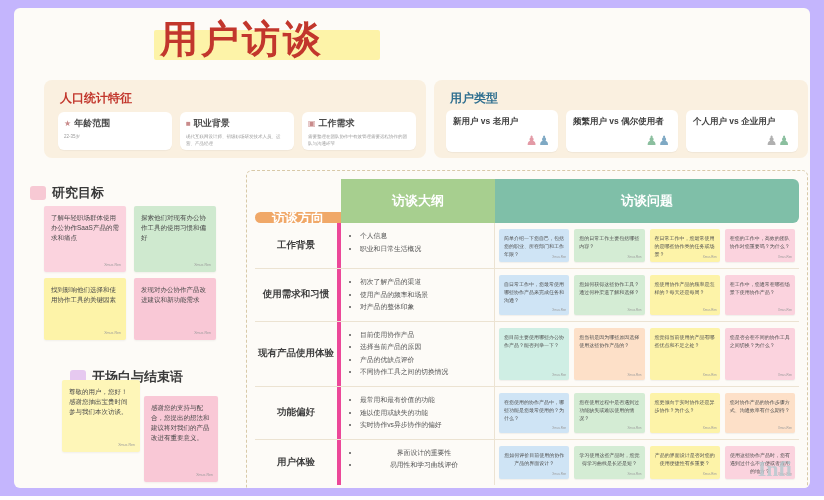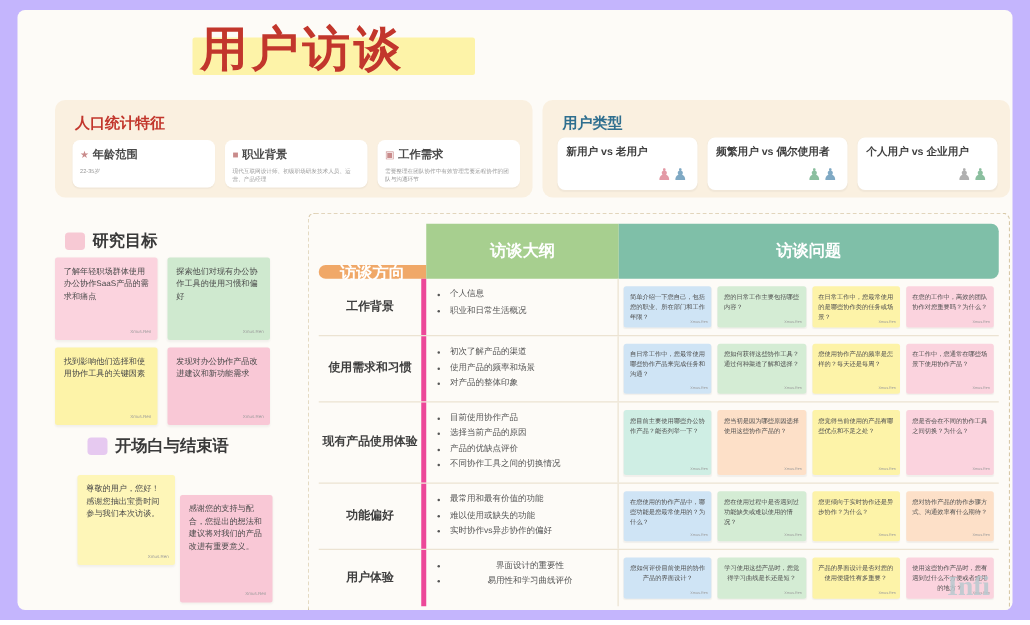--- a/index.html
+++ b/index.html
@@ -218,21 +218,21 @@
         <div class="t">频繁用户 vs 偶尔使用者</div>
         <div class="figs"><span class="fig-green">♟</span><span class="fig-blue">♟</span></div>
       </div>
       <div class="type-card">
         <div class="t">个人用户 vs 企业用户</div>
         <div class="figs"><span class="fig-gray">♟</span><span class="fig-green">♟</span></div>
       </div>
     </div>
   </div>
 
-  <div class="sec-head" style="left:38px;top:176px;">
+  <div class="sec-head" style="left:16px;top:176px;">
     <span class="sec-chip chip-pink"></span>
     <span>研究目标</span>
   </div>
   <div class="left-goals">
     <div class="note n-pink" style="left:0;top:0;width:82px;height:66px;">
       <span>了解年轻职场群体使用办公协作SaaS产品的需求和痛点</span>
       <span class="sig">Xmus.Ren</span>
     </div>
     <div class="note n-green" style="left:90px;top:0;width:82px;height:66px;">
       <span>探索他们对现有办公协作工具的使用习惯和偏好</span>
@@ -241,21 +241,21 @@
     <div class="note n-yellow" style="left:0;top:72px;width:82px;height:62px;">
       <span>找到影响他们选择和使用协作工具的关键因素</span>
       <span class="sig">Xmus.Ren</span>
     </div>
     <div class="note n-pink2" style="left:90px;top:72px;width:82px;height:62px;">
       <span>发现对办公协作产品改进建议和新功能需求</span>
       <span class="sig">Xmus.Ren</span>
     </div>
   </div>
 
-  <div class="sec-head" style="left:30px;top:340px;padding-left:26px;">
+  <div class="sec-head" style="left:30px;top:360px;padding-left:26px;">
     <span class="sec-chip chip-purple"></span>
     <span>开场白与结束语</span>
   </div>
   <div class="left-open">
     <div class="note n-yellow2" style="left:18px;top:22px;width:78px;height:72px;">
       <span>尊敬的用户，您好！感谢您抽出宝贵时间参与我们本次访谈。</span>
       <span class="sig">Xmus.Ren</span>
     </div>
     <div class="note n-pink2" style="left:100px;top:38px;width:74px;height:86px;">
       <span>感谢您的支持与配合，您提出的想法和建议将对我们的产品改进有重要意义。</span>

